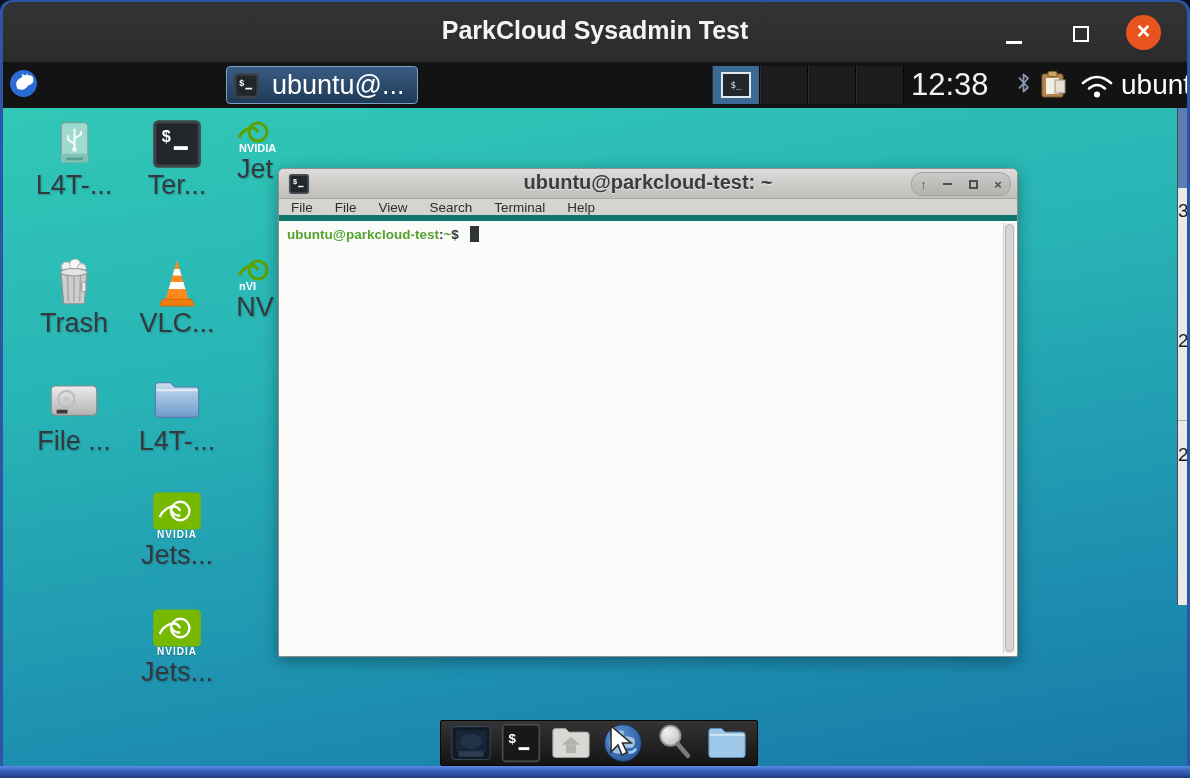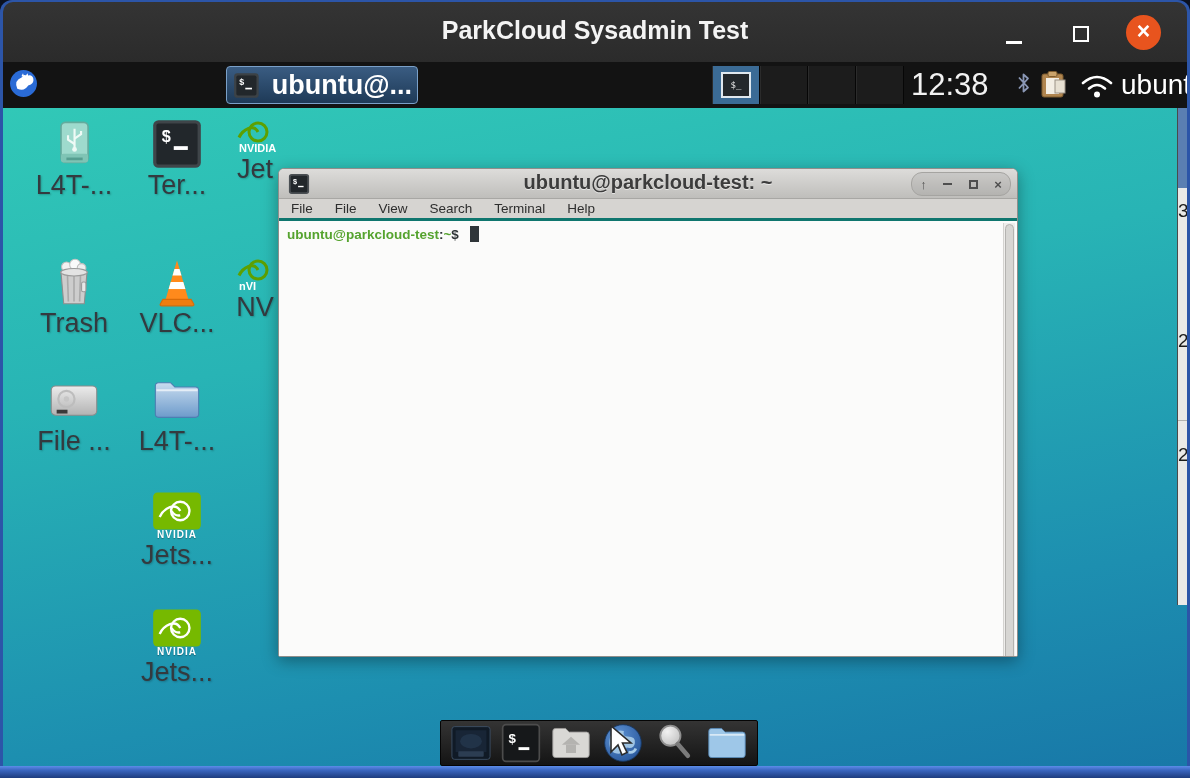--- a/index.html
+++ b/index.html
@@ -18,21 +18,21 @@
     background:#e8541e;color:#fff;font-size:23px;font-weight:bold;text-align:center;line-height:33px;}
   
   .screen{position:absolute;left:3px;top:62px;width:1184px;height:704px;overflow:hidden;background:#000;}
   
   .panel{position:absolute;left:0;top:0;width:100%;height:46px;background:#131313;}
   .appmenu{position:absolute;left:6px;top:7px;display:flex;align-items:center;}
   .appmenu .lbl{color:#fff;font-size:28px;margin-left:7px;}
   .taskbtn{position:absolute;left:223px;top:4px;width:192px;height:38px;border:1px solid #7aa0c8;border-radius:4px;
     background:linear-gradient(180deg,#39587c,#1e3document 0%,#1e3a57);background:linear-gradient(180deg,#3a5c82,#1e3a57);
     display:flex;align-items:center;padding:0 6px;}
-  .taskbtn .lbl{color:#fff;font-size:27px;margin-left:12px;white-space:nowrap;overflow:hidden;font-weight:bold;}
+  .taskbtn .lbl{color:#fff;font-size:27px;margin-left:12px;white-space:nowrap;overflow:hidden;}
   .wsswitch{position:absolute;left:709px;top:4px;height:38px;display:flex;}
   .wscell{width:48px;height:38px;background:#1c1c1c;border-right:1px solid #060606;border-left:1px solid #2b2b2b;}
   .wscell.active{background:#3b6b95;display:flex;align-items:center;justify-content:center;}
   .wsmini{width:30px;height:26px;border:2px solid #dfe8ef;background:#23282c;display:flex;align-items:center;justify-content:center;
     color:#e8e8e8;font-size:9px;font-family:"DejaVu Sans Mono",monospace;}
   .clock{position:absolute;left:908px;top:5px;color:#f2f2f2;font-size:31px;}
   .ind{position:absolute;top:11px;}
   .user{position:absolute;left:1118px;top:7px;color:#fff;font-size:28px;white-space:nowrap;}
   
   .desktop{position:absolute;left:0;top:46px;width:100%;height:658px;
@@ -46,23 +46,23 @@
     border:1px solid #8f8e8b;border-radius:6px 6px 2px 2px;box-shadow:0 4px 16px rgba(0,0,0,.35);
     background:#fbfbfa;overflow:hidden;}
   .term-titlebar{height:30px;background:linear-gradient(180deg,#dddcda,#bfbebb);position:relative;border-bottom:1px solid #a8a7a4;}
   .term-title{position:absolute;left:0;right:0;top:2px;text-align:center;font-size:20px;font-weight:bold;color:#3c3c3c;
     text-shadow:0 1px 0 rgba(255,255,255,.55);}
   .term-btns{position:absolute;right:6px;top:3px;width:100px;height:24px;border:1px solid #a5a4a1;border-radius:11px;
     background:rgba(0,0,0,.07);display:flex;align-items:center;justify-content:space-around;}
   .term-btns span{color:#4e4e4e;font-size:13px;font-weight:bold;line-height:1;}
   .glyph-min{width:9px;height:2px;background:#4e4e4e;}
   .glyph-max{width:9px;height:9px;border:2px solid #4e4e4e;}
-  .term-menubar{height:22px;background:#d6d4d1;border-bottom:3px solid #0f766e;display:flex;align-items:center;padding-left:12px;}
+  .term-menubar{height:22px;background:#d6d4d1;border-bottom:6px solid #0f766e;display:flex;align-items:center;padding-left:12px;}
   .term-menubar span{font-size:13.5px;color:#2e2e2e;margin-right:22px;}
-  .term-body{position:relative;height:550px;background:#fbfbfa;}
+  .term-body{position:relative;height:434px;background:#fbfbfa;}
   .prompt{position:absolute;left:8px;top:5px;font-family:"DejaVu Sans Mono",monospace;font-size:13.5px;font-weight:bold;white-space:pre;}
   .pg{color:#55a32e;} .pd{color:#2e3436;}
   .cursor{display:inline-block;width:9px;height:16px;background:#2f3539;vertical-align:text-bottom;margin-left:7px;}
   .term-scroll{position:absolute;right:2px;top:2px;bottom:2px;width:12px;background:#efeeec;border-left:1px solid #d4d3d0;}
   .term-thumb{position:absolute;left:1px;right:1px;top:1px;bottom:1px;background:#d7d6d3;border:1px solid #b4b3b0;border-radius:6px;}
   
   .dock{position:absolute;left:437px;top:612px;width:318px;height:46px;z-index:6;
     background:linear-gradient(180deg,#343434,#141414);border:1px solid #050505;border-radius:2px;
     display:flex;align-items:center;justify-content:center;gap:8px;}
   .dock svg{display:block;}

